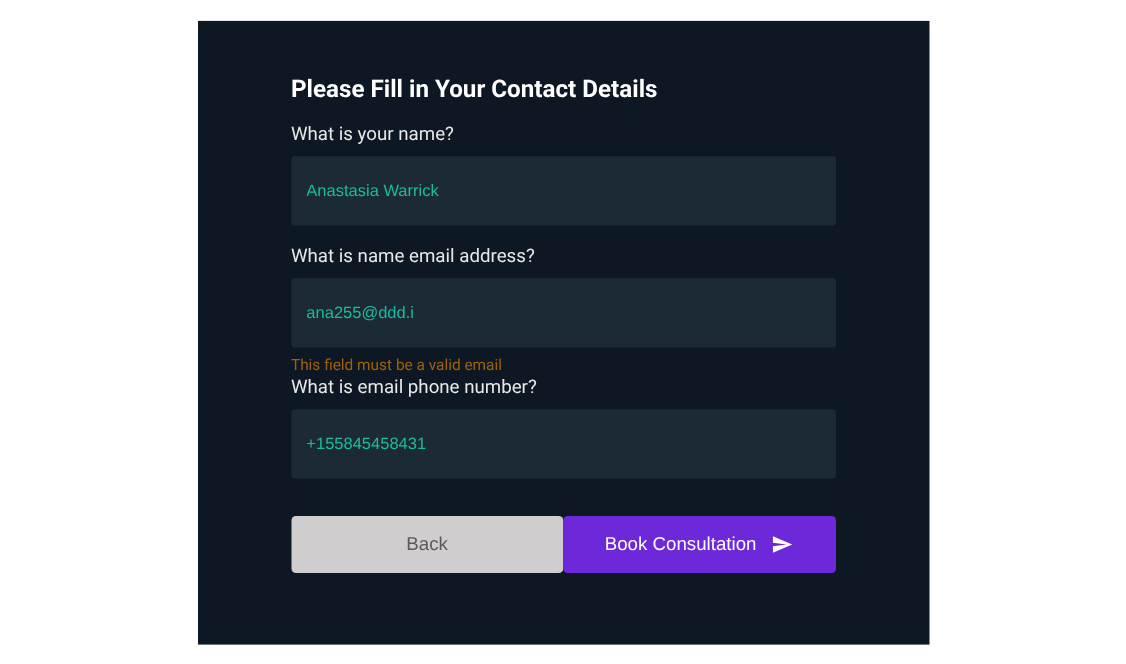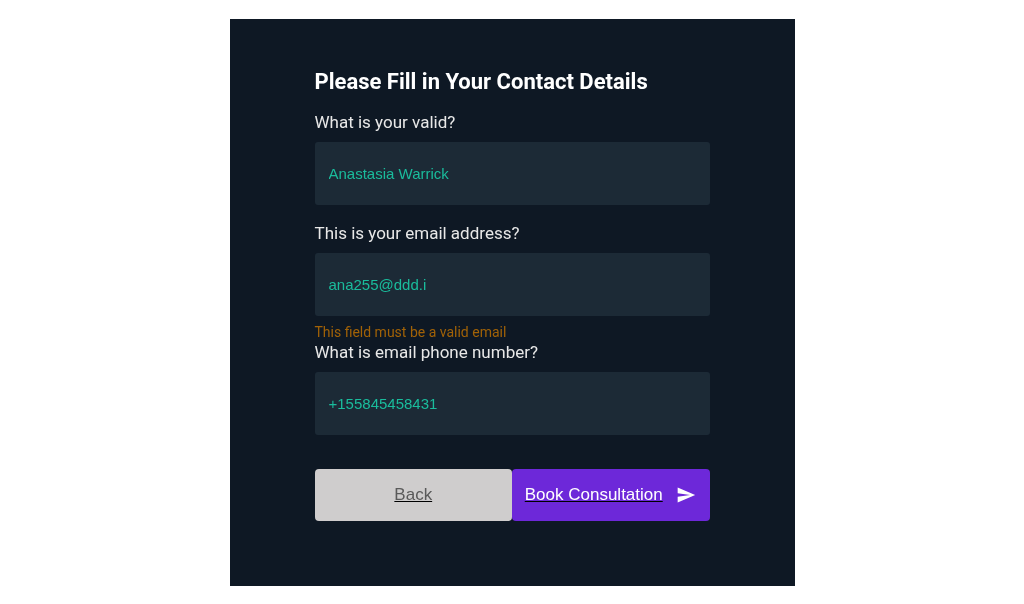--- a/index.html
+++ b/index.html
@@ -11,21 +11,21 @@
       font-family: -apple-system, BlinkMacSystemFont, 'Segoe UI', Roboto, sans-serif;
       background: #ffffff;
       display: flex;
       justify-content: center;
       align-items: center;
       min-height: 604px;
       width: 1024px;
     }
     .form-container {
       background: #0e1824;
-      width: 565px;
+      width: 665px;
       padding: 50px 85px 65px 85px;
     }
     .form-title {
       color: #ffffff;
       font-size: 22px;
       font-weight: 700;
       margin-bottom: 18px;
     }
     .field-label {
       color: #e8e8e8;
@@ -49,21 +49,20 @@
       margin-bottom: 8px;
     }
     .error-message {
       color: #a16207;
       font-size: 14px;
       margin-bottom: 2px;
     }
     .button-row {
       display: flex;
       margin-top: 16px;
-      text-decoration: underline;
     }
     .btn {
       flex: 1;
       padding: 16px 0;
       border: none;
       border-radius: 4px;
       font-size: 17px;
       cursor: pointer;
       display: flex;
       align-items: center;
@@ -82,24 +81,24 @@
       display: inline-flex;
       align-items: center;
     }
   </style>
 </head>
 <body>
 
 <div class="form-container">
   <h1 class="form-title">Please Fill in Your Contact Details</h1>
 
-  <label class="field-label">What is your valid?</label>
+  <label class="field-label">What is your name?</label>
   <input type="text" class="field-input" value="Anastasia Warrick" style="">
 
-  <label class="field-label">This is your email address?</label>
+  <label class="field-label">What is name email address?</label>
   <input type="text" class="field-input with-cursor" value="ana255@ddd.i" style="">
 
   <div class="error-message">This field must be a valid email</div>
 
   <label class="field-label">What is email phone number?</label>
   <input type="text" class="field-input" value="+155845458431" style="">
 
   <div class="button-row">
     <button class="btn btn-back">
       <span>Back</span>

